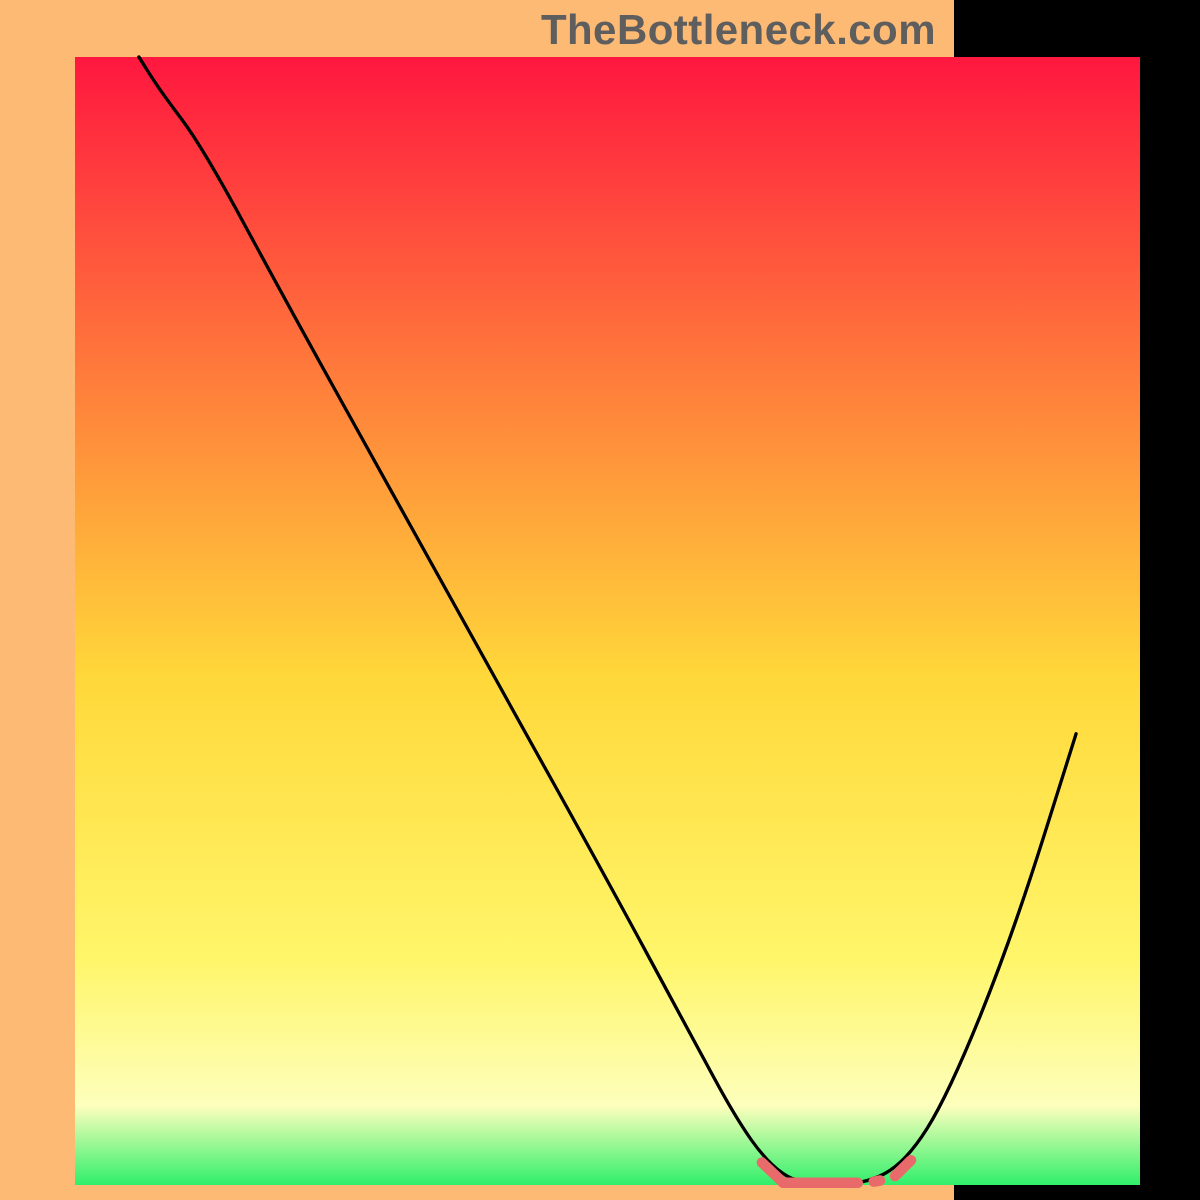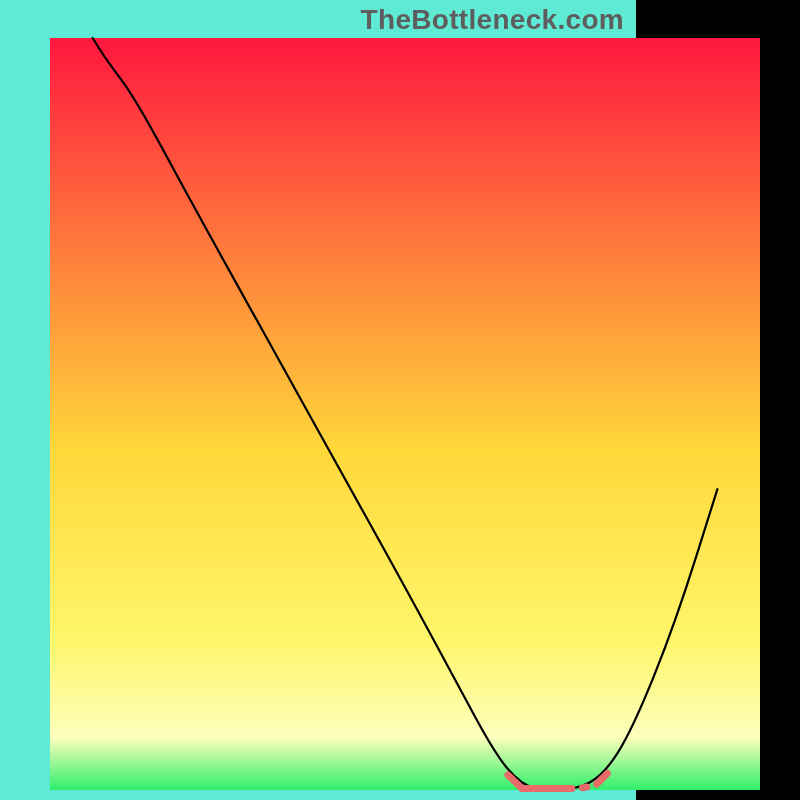--- a/index.html
+++ b/index.html
@@ -8,21 +8,21 @@
     width: 800px;
     height: 800px;
     background: #000;
     font-family: Arial, Helvetica, sans-serif;
     overflow: hidden;
   }
   .frame {
     position: relative;
     width: 636px;
     height: 800px;
-    background: #5eead4;
+    background: #fdba74;
   }
   .watermark {
     position: absolute;
     top: 4px;
     right: 12px;
     color: #5e5e5e;
     font-size: 28px;
     font-weight: 600;
     letter-spacing: 0.3px;
     z-index: 10;

